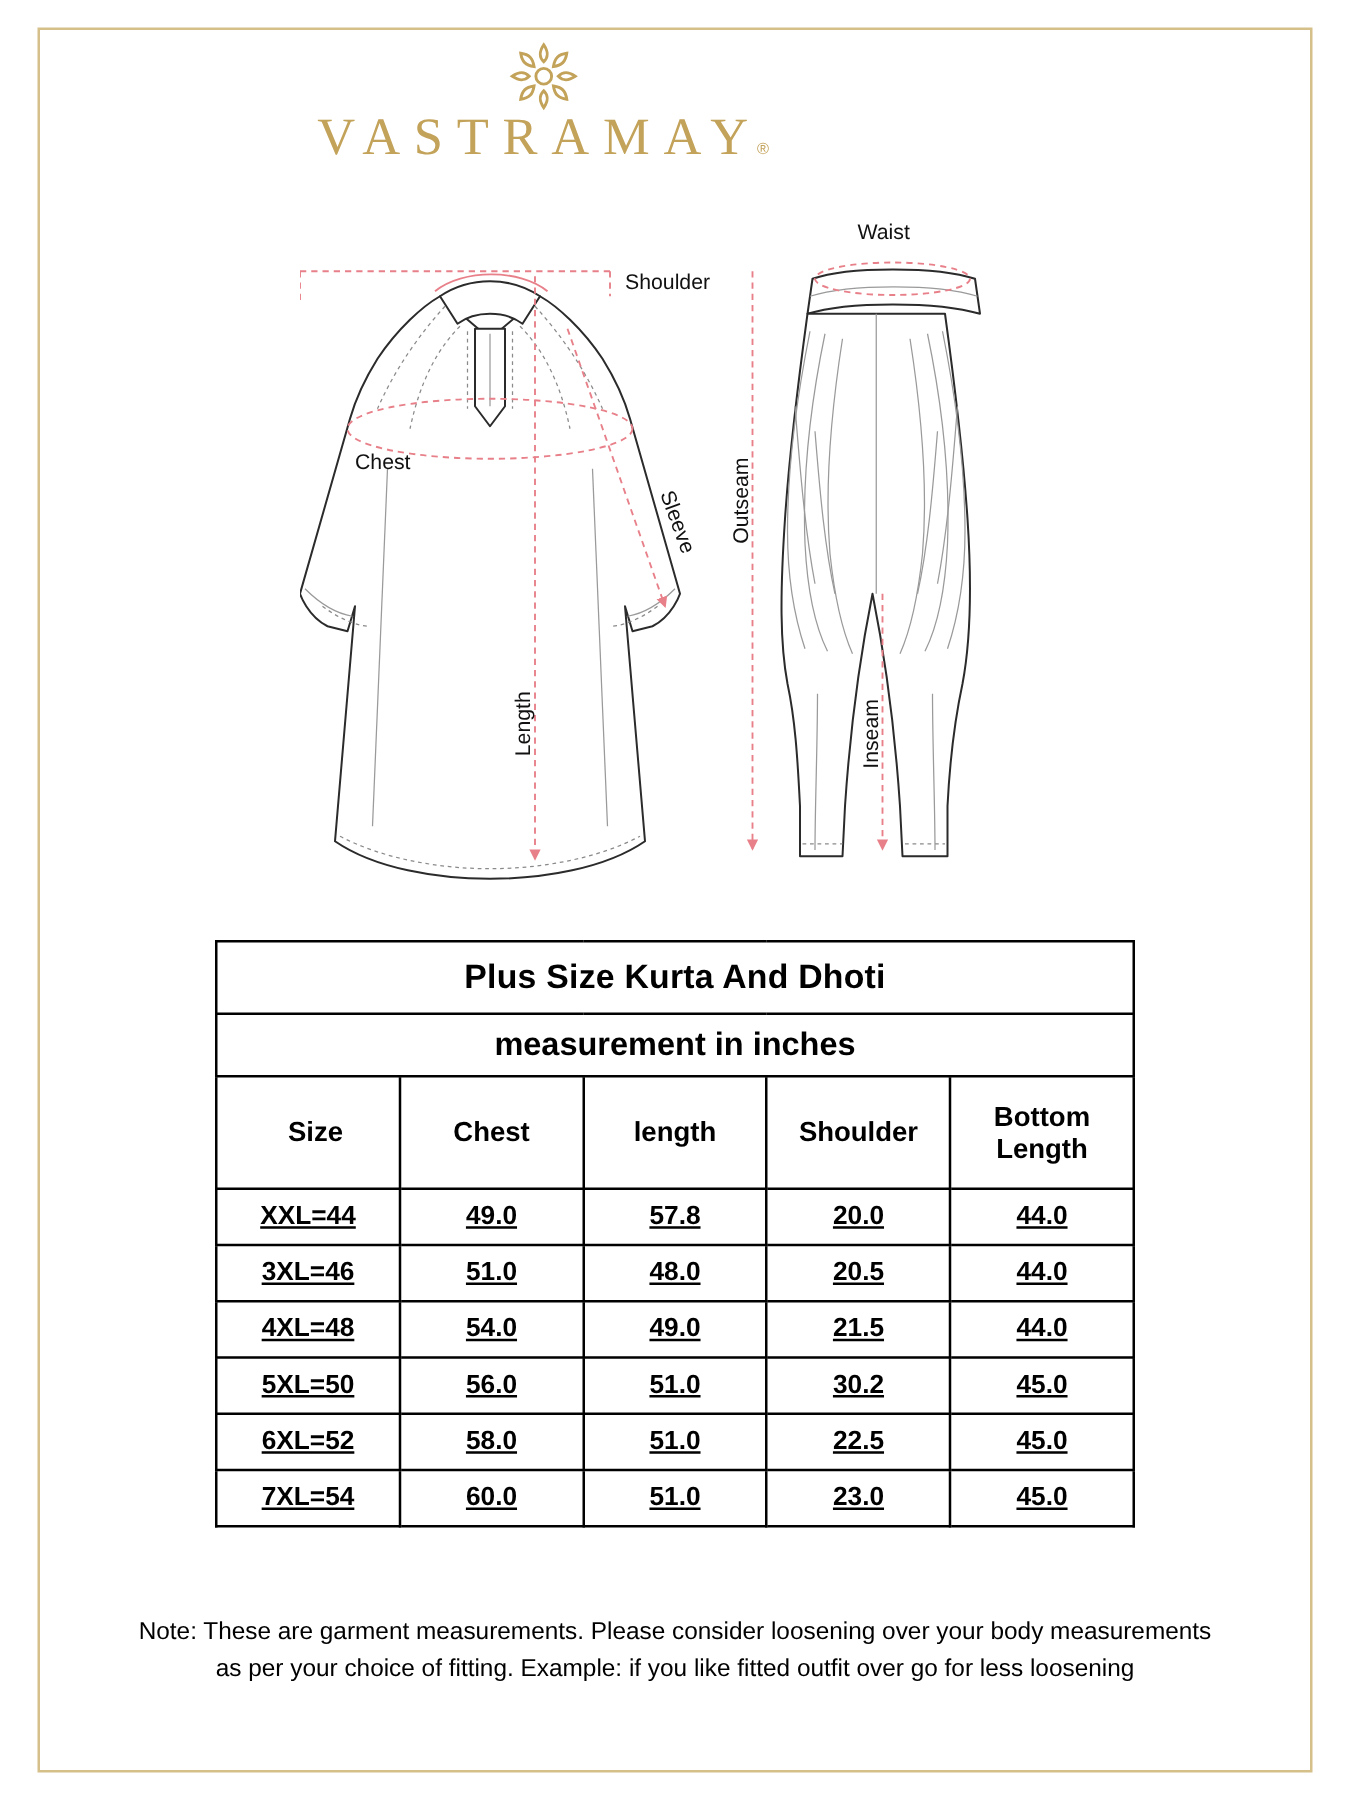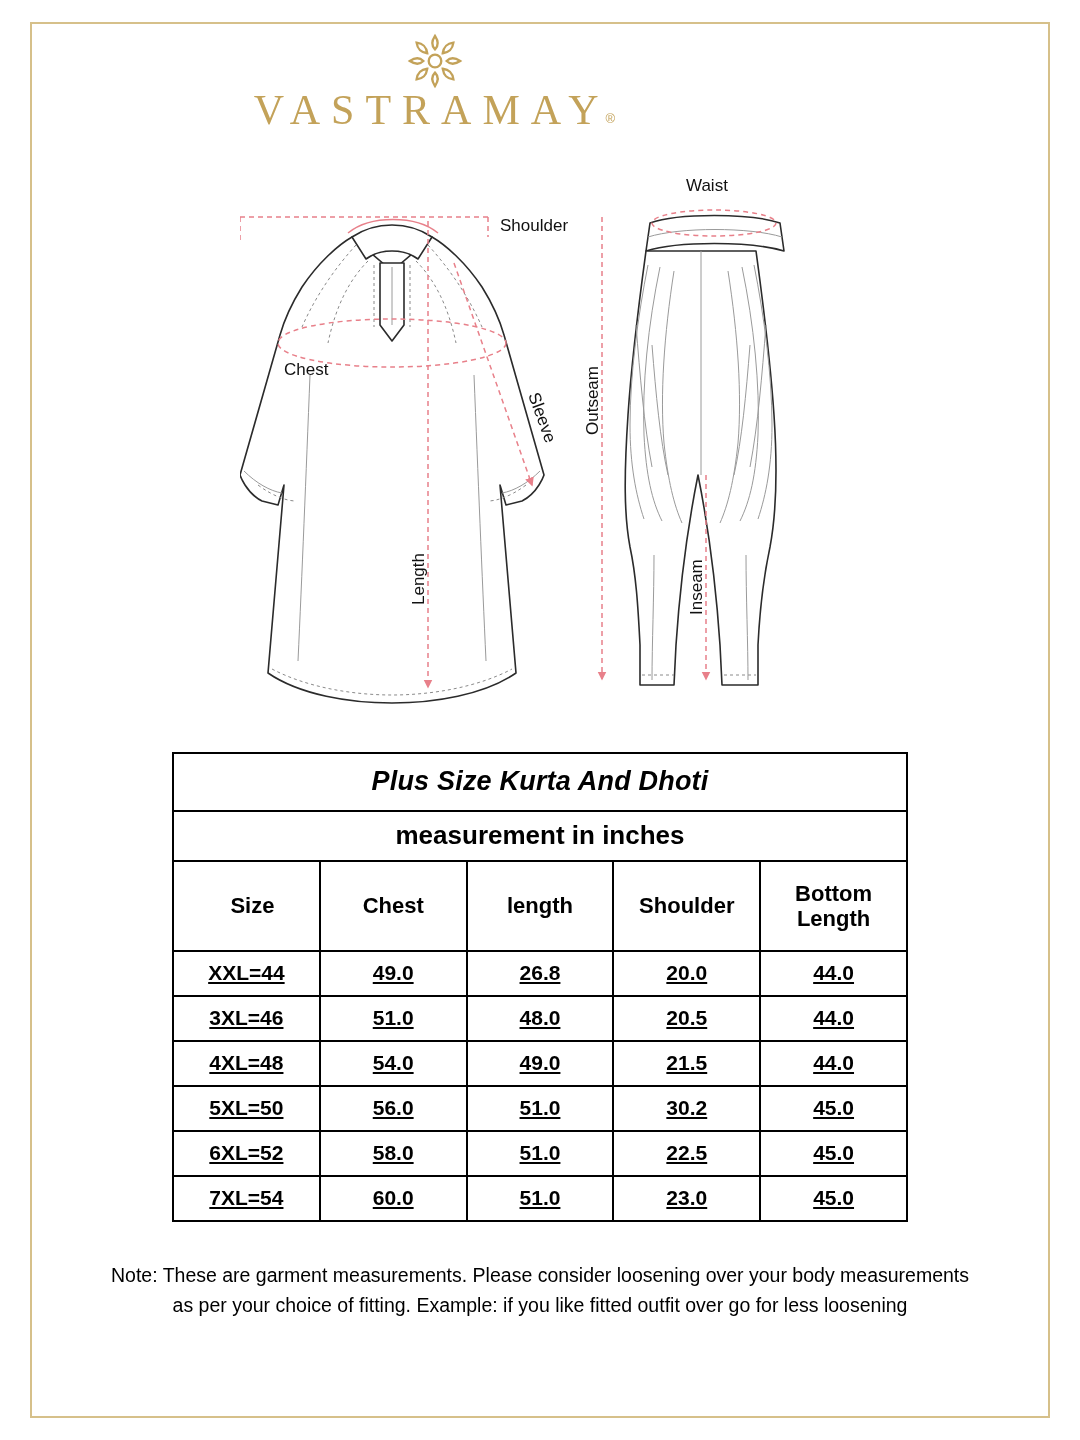--- a/index.html
+++ b/index.html
@@ -90,21 +90,20 @@
   table.size-table td, table.size-table th {
     border: 2px solid #000000;
     text-align: center;
     color: #000000;
   }
   .tbl-title {
     font-size: 27px;
     font-weight: bold;
     padding: 12px 0 13px 0;
     letter-spacing: 0.2px;
-    font-style: italic;
   }
   .tbl-sub {
     font-size: 26px;
     font-weight: bold;
     padding: 8px 0 9px 0;
   }
   .col-head {
     font-size: 22px;
     font-weight: bold;
     height: 90px;
@@ -121,21 +120,21 @@
   .c-size { width: 150px; padding-left: 13px; }
   .c-chest { width: 150px; }
   .c-length { width: 140px; }
   .c-shoulder { width: 150px; }
   .c-bottom { width: 146px; }
 
   
   .note {
     position: absolute;
     left: 52px;
-    top: 1260px;
+    top: 1290px;
     width: 976px;
     text-align: center;
     font-size: 19.5px;
     color: #000000;
     line-height: 1.55;
     font-family: "Liberation Sans", sans-serif;
   }
   .note-line { display: block; }
 </style>
 </head>
@@ -304,21 +303,21 @@
           <td class="col-head c-shoulder">Shoulder</td>
           <td class="col-head c-bottom">
             <span class="two-line">Bottom</span>
             <span class="two-line">Length</span>
           </td>
         </tr>
 
         <tr>
           <td class="cell">XXL=44</td>
           <td class="cell">49.0</td>
-          <td class="cell">26.8</td>
+          <td class="cell">57.8</td>
           <td class="cell">20.0</td>
           <td class="cell">44.0</td>
         </tr>
         <tr>
           <td class="cell">3XL=46</td>
           <td class="cell">51.0</td>
           <td class="cell">48.0</td>
           <td class="cell">20.5</td>
           <td class="cell">44.0</td>
         </tr>

